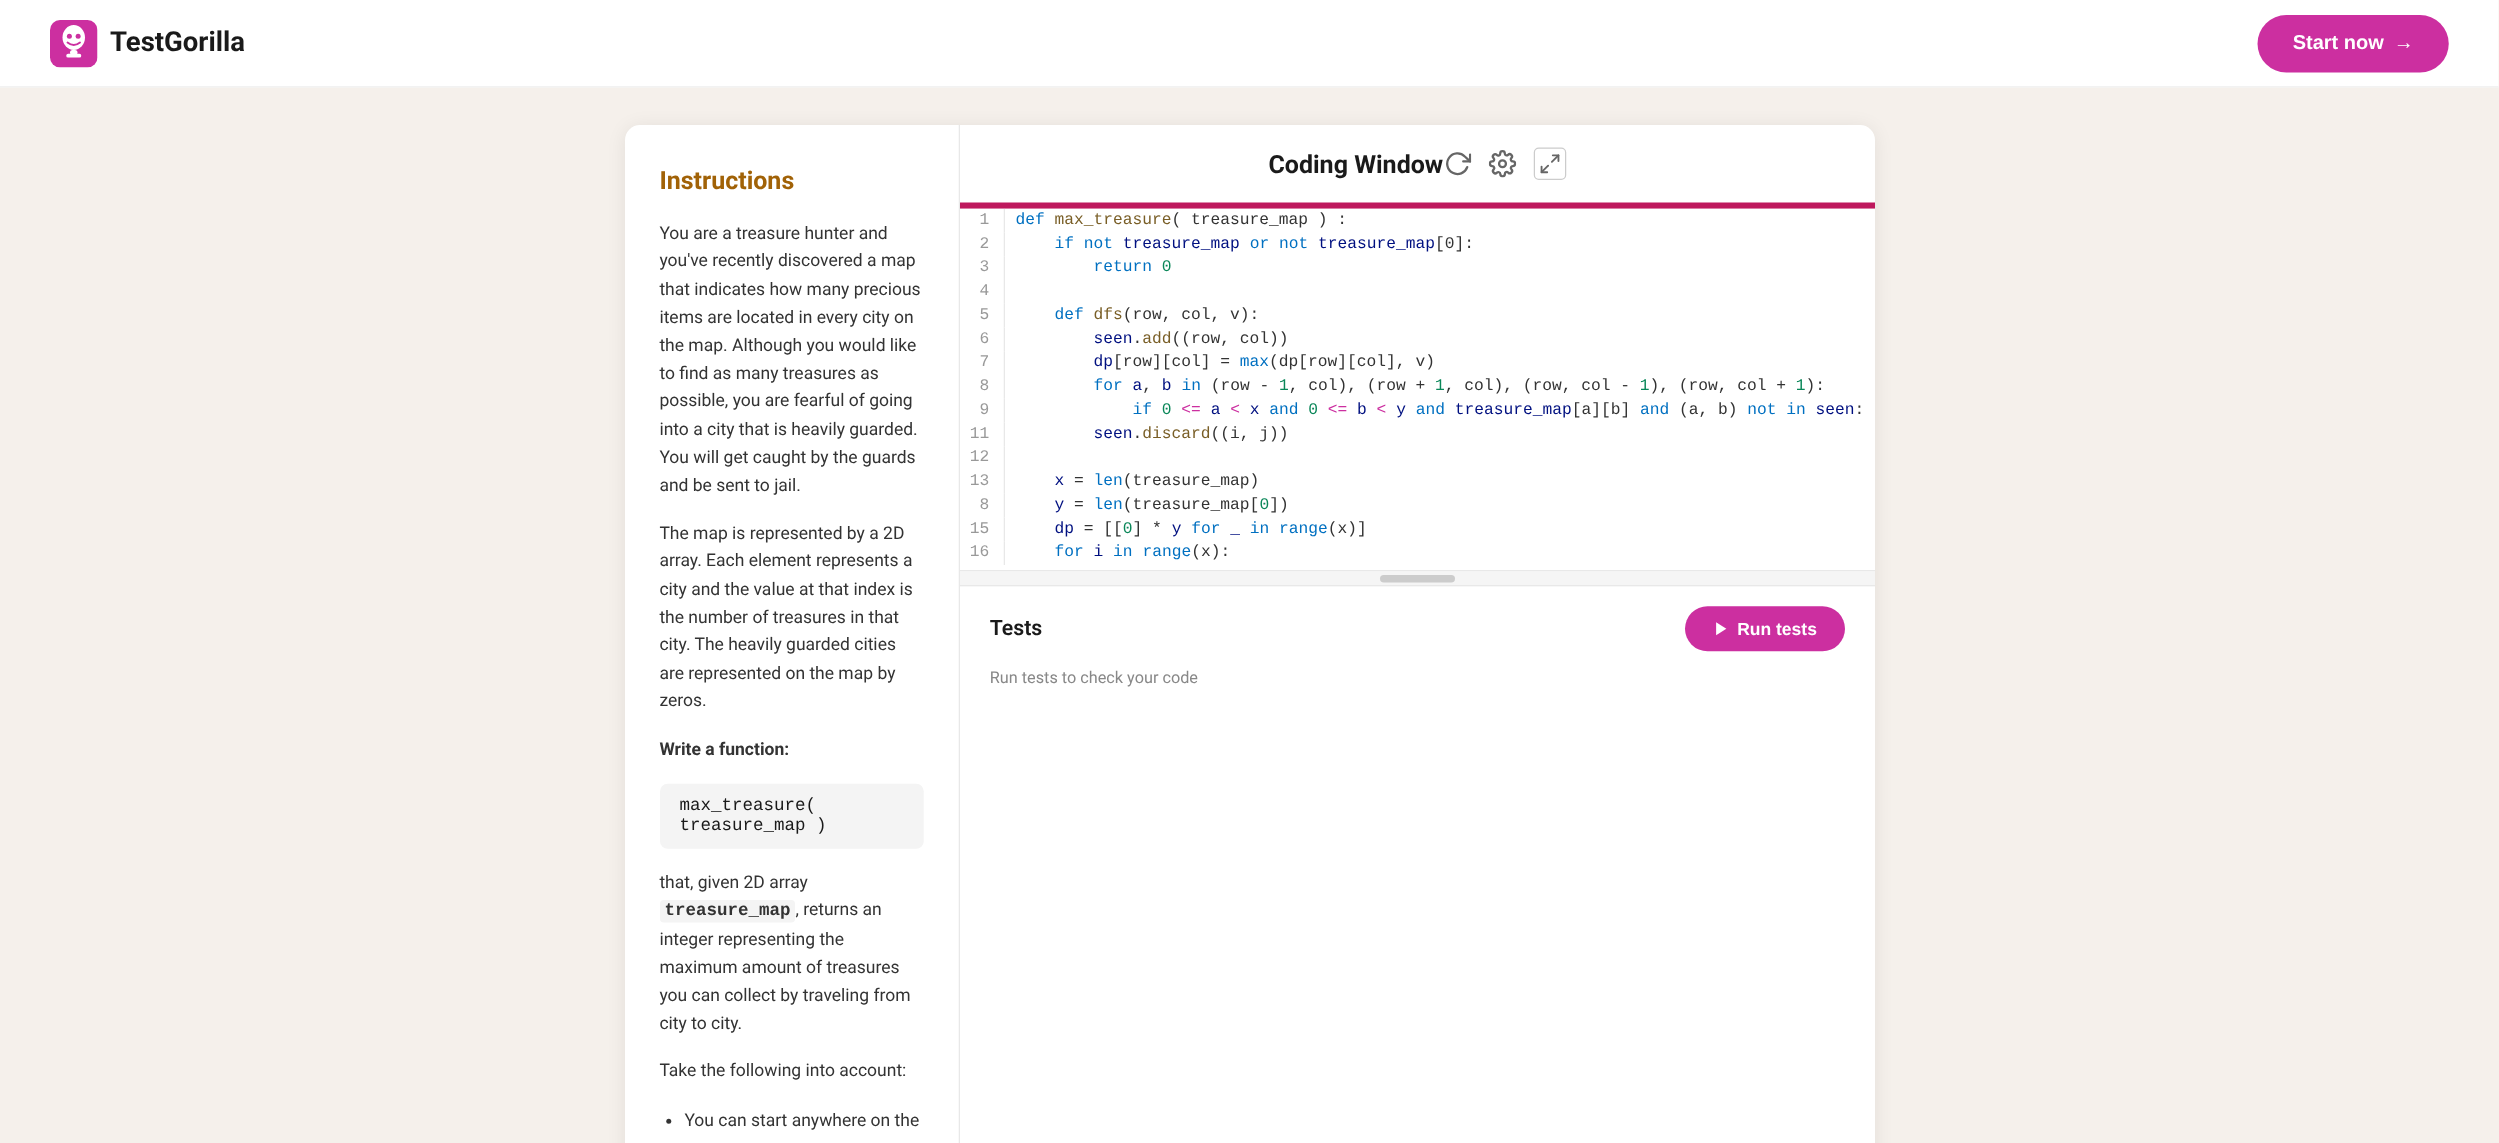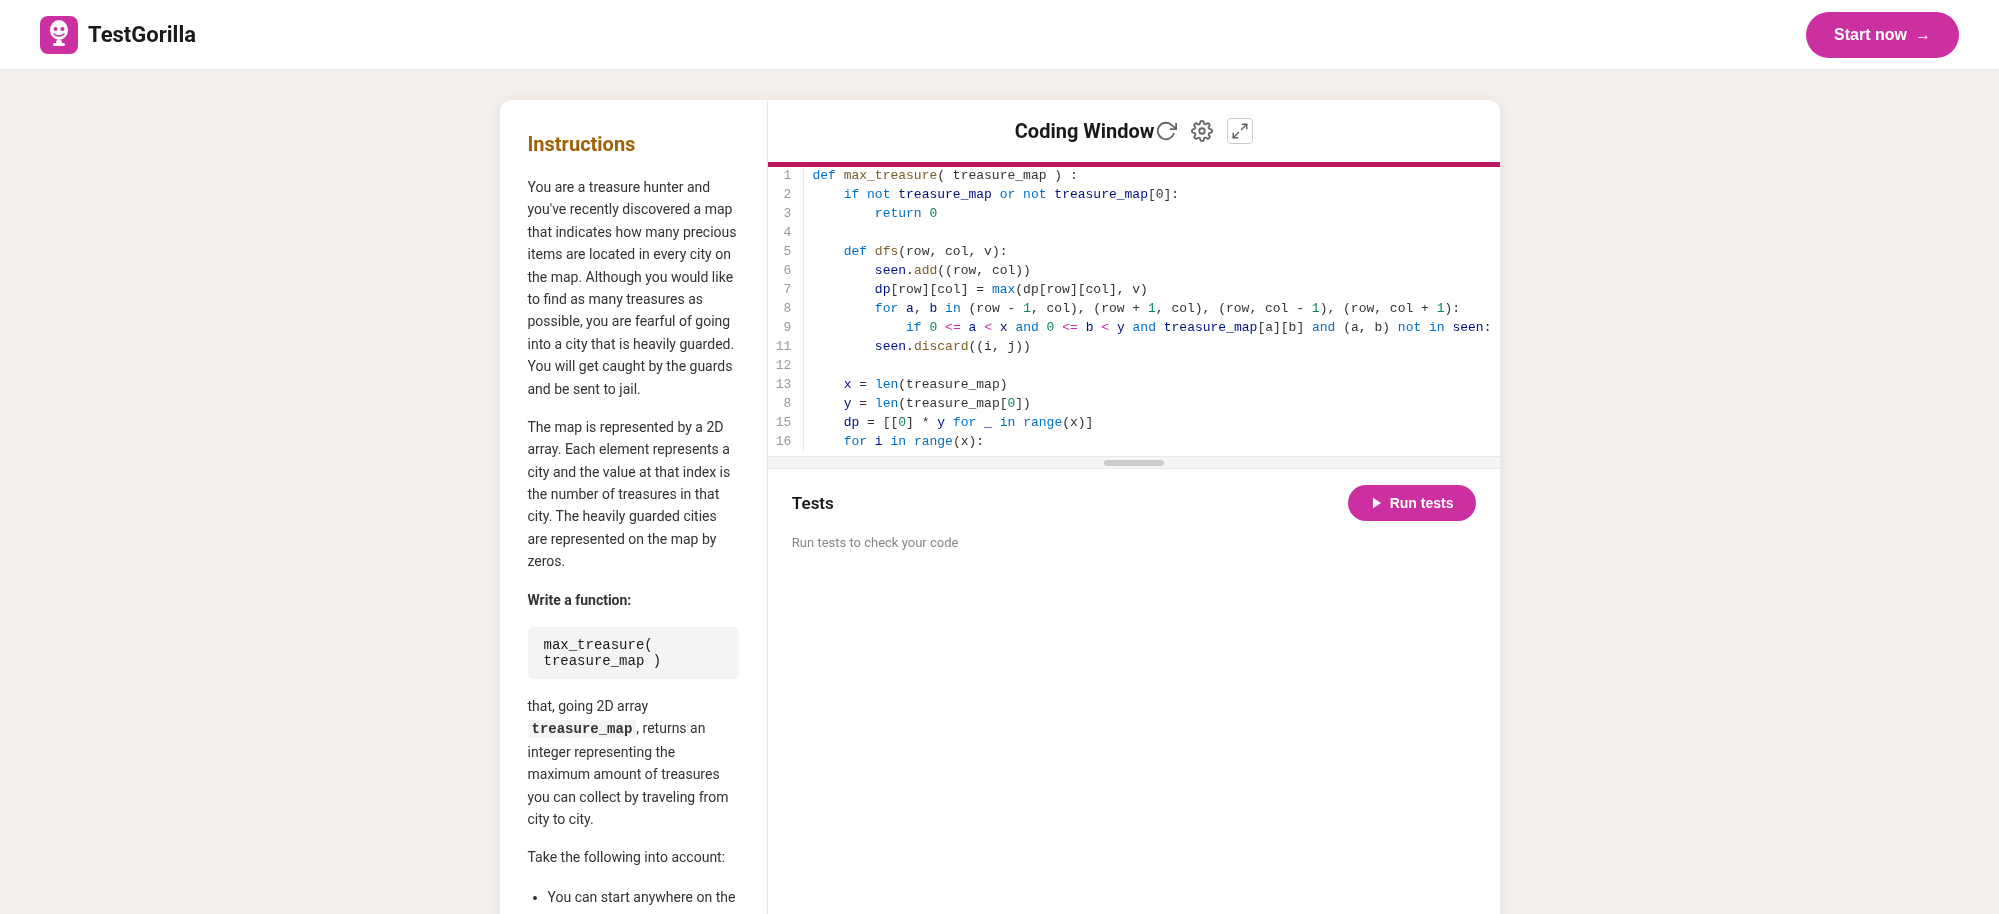--- a/index.html
+++ b/index.html
@@ -285,21 +285,21 @@
 <div class="main-container">
   <div class="panel-wrapper">
 
     <div class="instructions-panel">
       <h2>Instructions</h2>
       <p>You are a treasure hunter and you've recently discovered a map that indicates how many precious items are located in every city on the map. Although you would like to find as many treasures as possible, you are fearful of going into a city that is heavily guarded. You will get caught by the guards and be sent to jail.</p>
       <p>The map is represented by a 2D array. Each element represents a city and the value at that index is the number of treasures in that city. The heavily guarded cities are represented on the map by zeros.</p>
       <p class="write-a-function">Write a function:</p>
       <code class="code-inline">max_treasure( treasure_map )</code>
       <p class="bold-desc">
-        <span>that, going 2D array </span><span class="code-keyword">treasure_map</span><span>, returns an integer representing the maximum amount of treasures you can collect by traveling from city to city.</span>
+        <span>that, given 2D array </span><span class="code-keyword">treasure_map</span><span>, returns an integer representing the maximum amount of treasures you can collect by traveling from city to city.</span>
       </p>
       <p class="take-following">Take the following into account:</p>
       <ul class="bullet-list">
         <li>You can start anywhere on the map</li>
 
       </ul>
     </div>
 
     <div class="coding-panel">
       <div class="coding-header">

